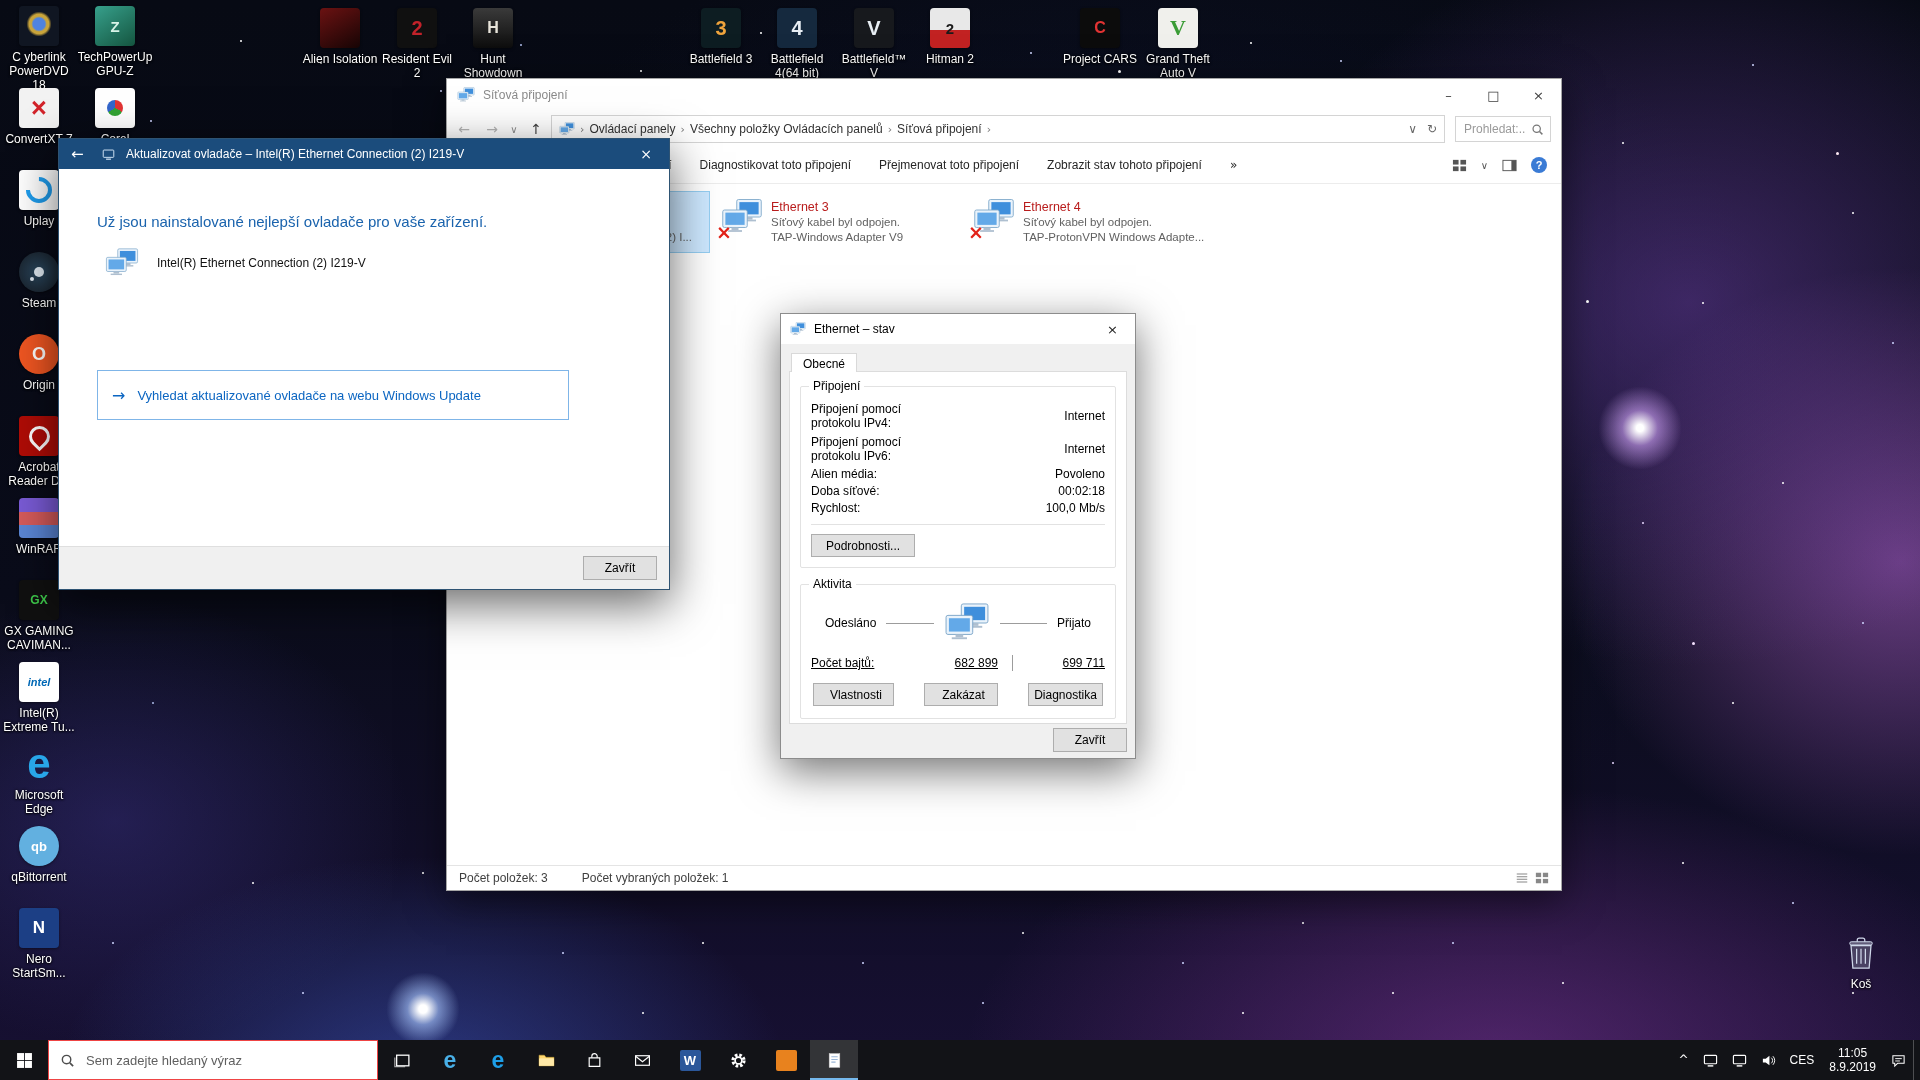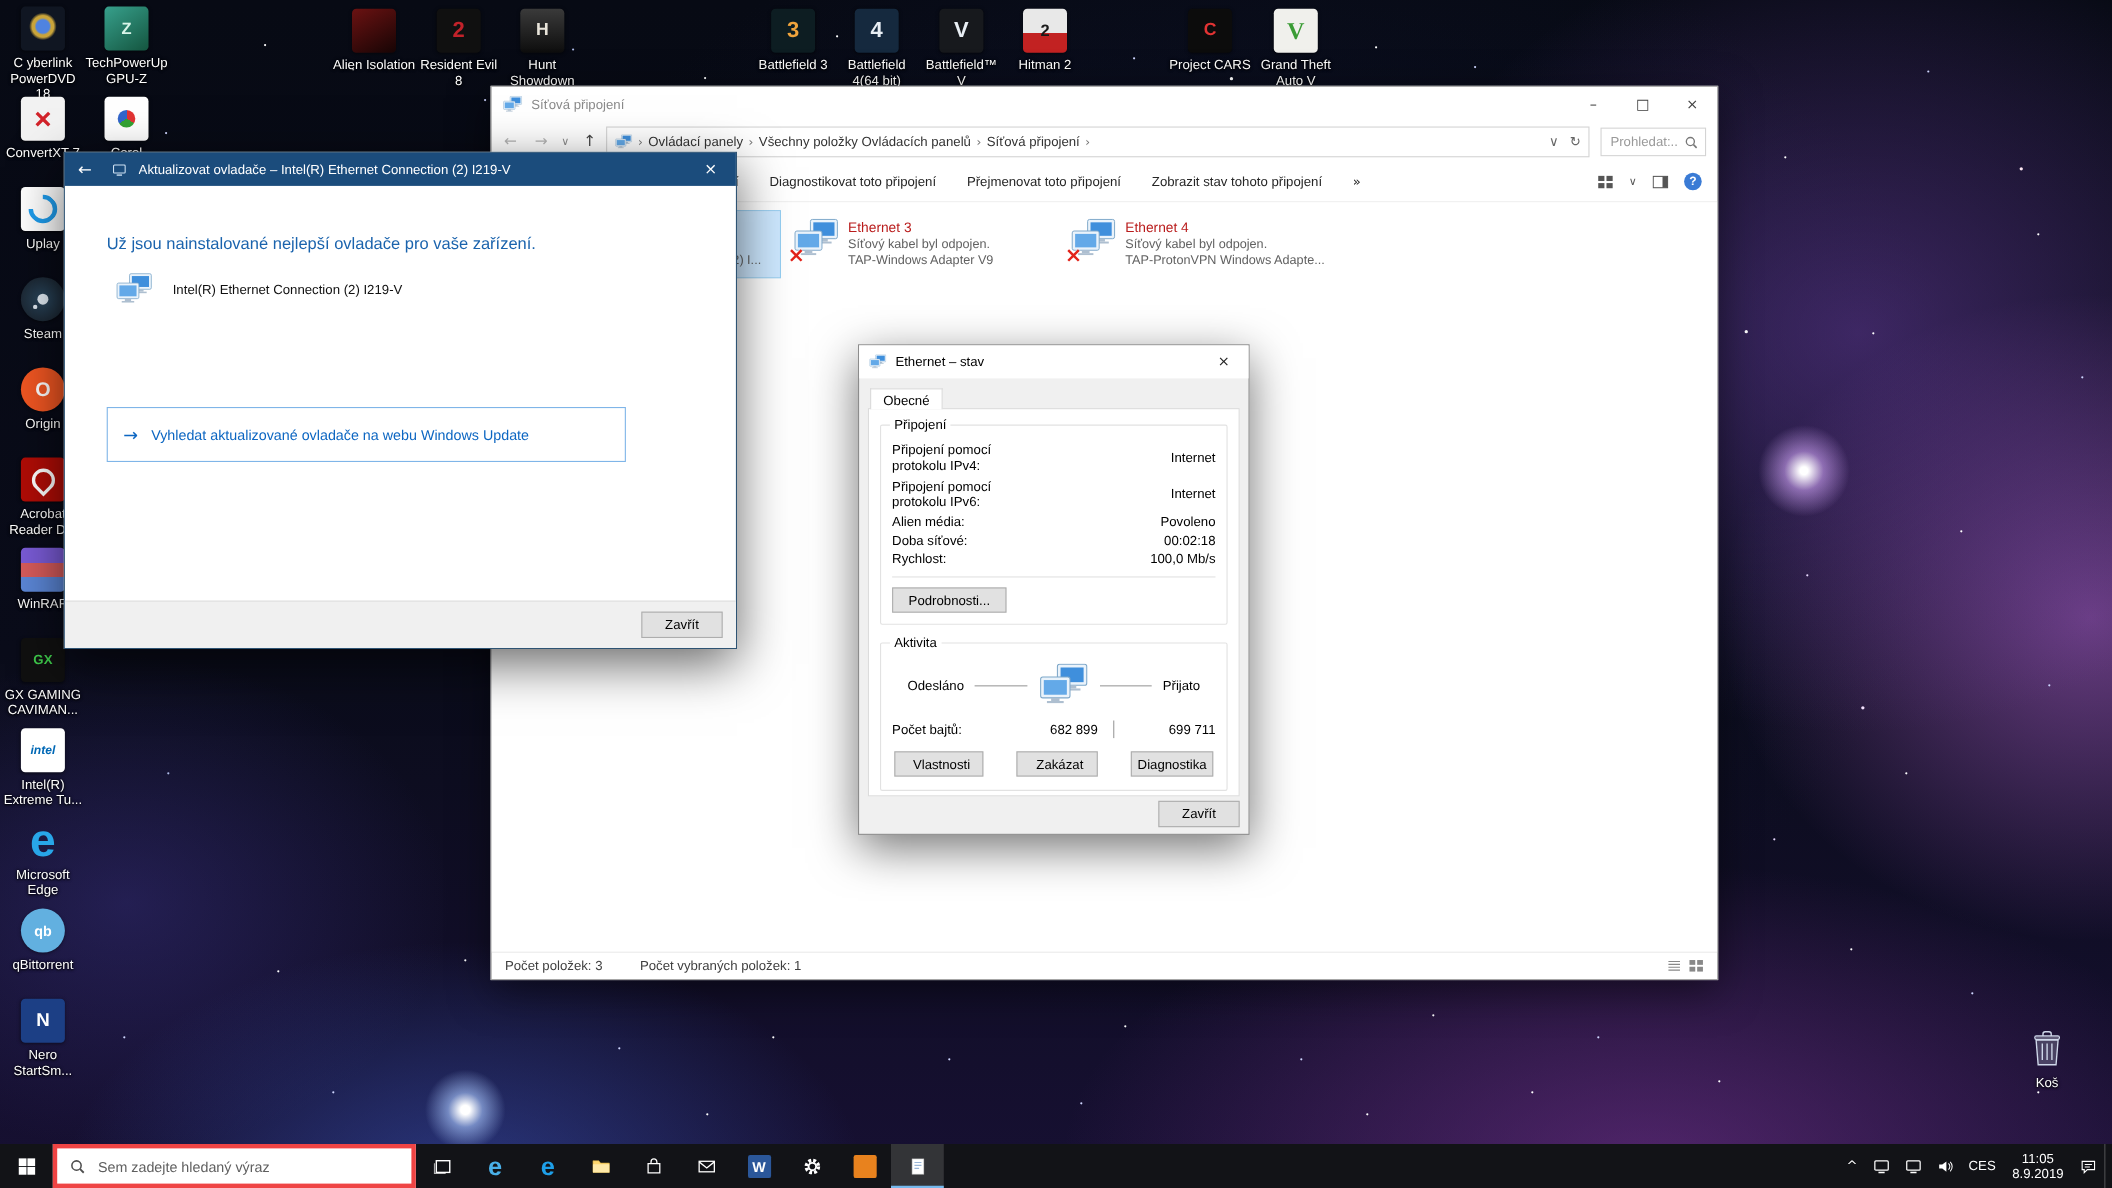--- a/index.html
+++ b/index.html
@@ -129,34 +129,34 @@
   .grp{position:relative;border:1px solid #e2e2e2;border-radius:2px;padding:14px 10px 10px;}
   .grp2{margin-top:16px;}
   .grp-label{position:absolute;top:-8px;left:8px;background:#fff;padding:0 4px;font-size:12px;color:#000;}
   .srow{display:flex;align-items:center;margin-bottom:3px;font-size:12px;color:#000;}
   .srow .lbl{width:118px;line-height:14px;}
   .srow .val{margin-left:auto;text-align:right;}
   .sep{border-top:1px solid #e2e2e2;margin:9px 0;}
   .actrow{display:flex;align-items:center;padding:4px 14px 10px;font-size:12px;justify-content:flex-end;}
   .conn{flex:1;border-top:1px solid #9c9c9c;margin:0 10px;}
   .acticon{width:46px;height:40px;}
-  .bytesrow{display:flex;align-items:center;font-size:12px;margin:2px 0 8px;}
+  .bytesrow{display:flex;align-items:center;font-size:12px;margin:2px 0 8px;text-decoration:underline;}
   .bytesrow .num{width:78px;text-align:right;}
   .bytesrow .num.first{margin-left:auto;text-align:right;}
   .vdiv{width:1px;height:16px;background:#9c9c9c;margin:0 14px;}
   .btnrow{display:flex;align-items:center;gap:30px;padding:4px 2px 2px;}
   .shield{width:14px;height:14px;}
   .st-closebtn{position:absolute;right:8px;bottom:6px;}
 
   
   .taskbar{position:absolute;left:0;top:1040px;width:1920px;height:40px;background:#121317;display:flex;align-items:stretch;z-index:90;color:#fff;}
   .tb{width:48px;display:flex;align-items:center;justify-content:center;flex:none;}
   .tb svg{width:17px;height:17px;color:#fff;}
   .tb.active{background:rgba(255,255,255,.14);box-shadow:inset 0 -2px 0 #76b9ed;}
-  .tsearch{width:330px;flex:none;background:#fff;display:flex;align-items:center;gap:9px;padding:0 11px;border:4px solid #ef4444;box-sizing:border-box;}
+  .tsearch{width:330px;flex:none;background:#fff;display:flex;align-items:center;gap:9px;padding:0 11px;border:1px solid #ef4444;box-sizing:border-box;}
   .tsearch svg{width:15px;height:15px;color:#4d4d4d;flex:none;}
   .tsearch input{flex:1;border:0;outline:0;font-size:13px;font-family:inherit;color:#333;background:transparent;}
   .tsearch input::placeholder{color:#5f5f5f;opacity:1;}
   .ie-e{color:#49b0e8;font-size:23px;font-weight:bold;}
   .edge-e{color:#1e9fe8;font-size:23px;font-weight:bold;}
   .tile-sm{width:21px;height:21px;border-radius:2px;display:flex;align-items:center;justify-content:center;font-size:13px;font-weight:bold;color:#fff;}
   .t-word-sm{background:#2b579a;}
   .t-orange-sm{background:#e8821e;}
   .tray{margin-left:auto;display:flex;align-items:center;}
   .tri{padding:0 7px;display:flex;align-items:center;justify-content:center;font-size:12px;height:100%;}
@@ -315,21 +315,21 @@
       <div class="tile t-corel"></div>
       <div class="dlabel">Corel</div>
     </div>
 
   <div class="dicon" style="left:302px;top:8px">
       <div class="tile t-alien"></div>
       <div class="dlabel">Alien Isolation</div>
     </div>
   <div class="dicon" style="left:379px;top:8px">
       <div class="tile t-re2"></div>
-      <div class="dlabel">Resident Evil 8</div>
+      <div class="dlabel">Resident Evil 2</div>
     </div>
   <div class="dicon" style="left:455px;top:8px">
       <div class="tile t-hunt"></div>
       <div class="dlabel">Hunt Showdown</div>
     </div>
   <div class="dicon" style="left:683px;top:8px">
       <div class="tile t-bf3"></div>
       <div class="dlabel">Battlefield 3</div>
     </div>
   <div class="dicon" style="left:759px;top:8px">

